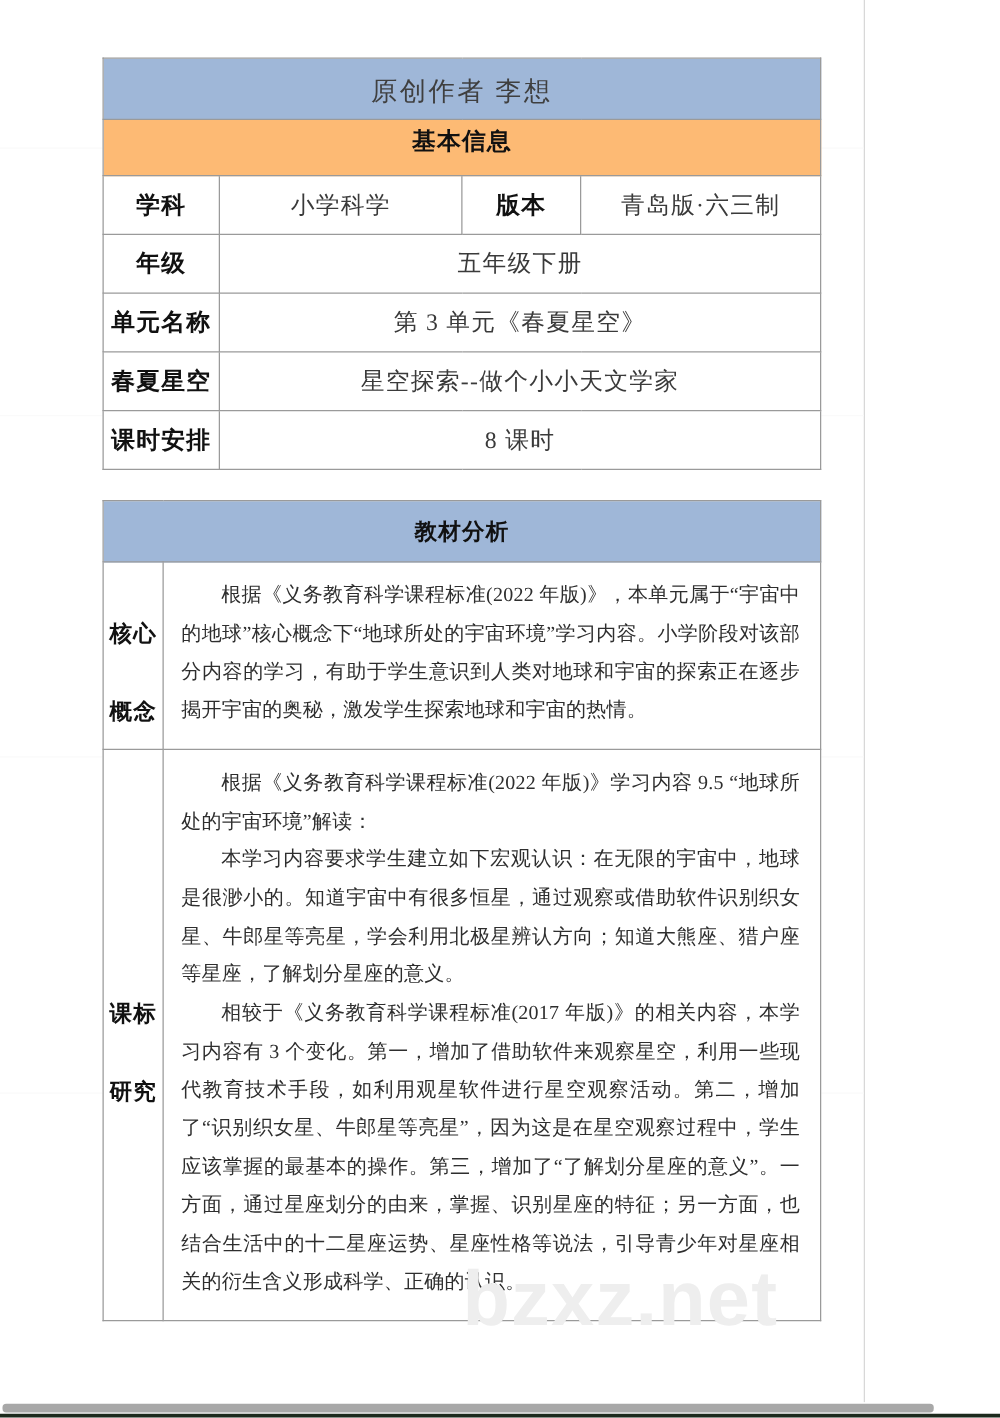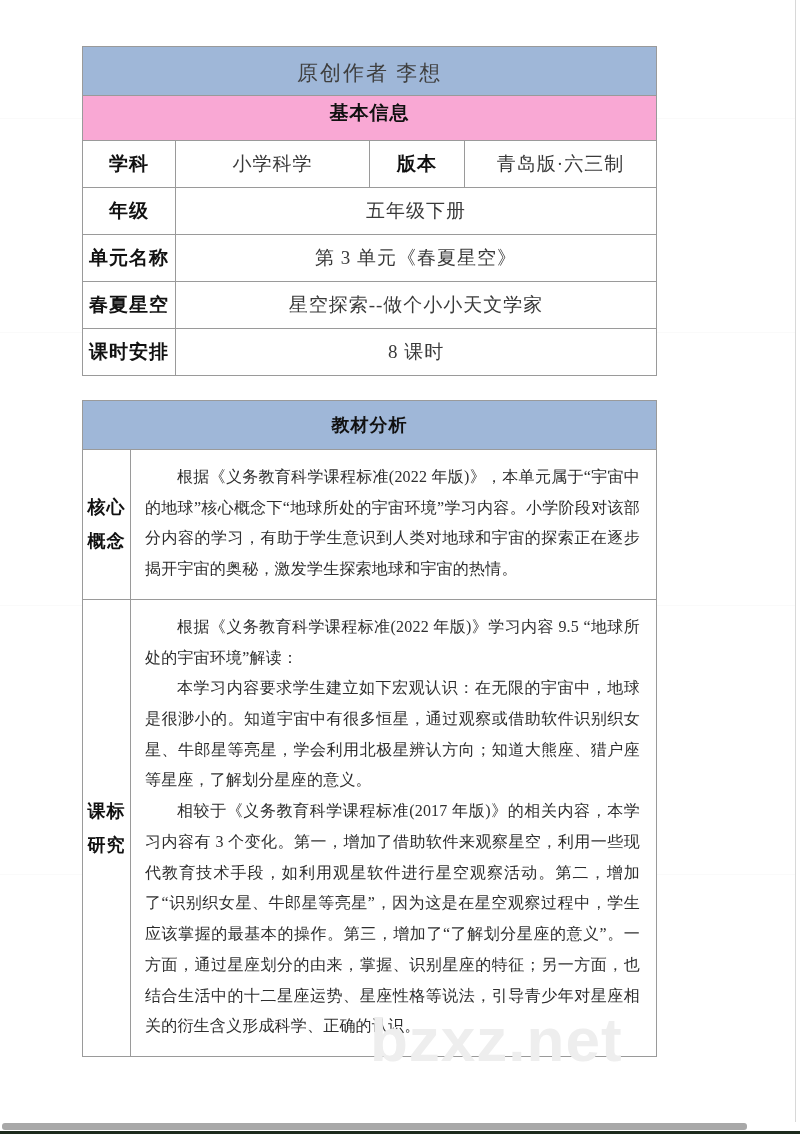--- a/index.html
+++ b/index.html
@@ -12,21 +12,21 @@
     height: 1134px;
     position: relative;
     overflow: hidden;
     font-family: "Liberation Serif", "DejaVu Serif", serif;
   }
 
   
   .page {
     position: absolute;
     left: 0; top: 0;
-    width: 796px;
+    width: 692px;
     height: 1122px;
     background: #ffffff;
     box-sizing: border-box;
     border-right: 1px solid #d8d8d8;
   }
 
   
   .scan-band {
     position: absolute;
     left: 0; right: 0;
@@ -102,21 +102,21 @@
   .band-title {
     background: #9fb7d8;
     text-align: center;
     color: #3f3f3f;
     font-size: 21px;
     font-family: "Liberation Serif", serif;
     padding: 12px 0 8px 0 !important;
     letter-spacing: 2px;
   }
   .band-sub {
-    background: #f9a8d4;
+    background: #fdba74;
     text-align: center;
     color: #111111;
     font-size: 19px;
     font-weight: bold;
     font-family: "Liberation Sans", sans-serif;
     padding: 4px 0 14px 0 !important;
     letter-spacing: 1px;
   }
   .band-single {
     background: #9fb7d8;
@@ -151,21 +151,21 @@
     width: 48px;
     text-align: center;
     font-family: "Liberation Sans", sans-serif;
     font-weight: bold;
     font-size: 18px;
     color: #111111;
     line-height: 1.9;
     letter-spacing: 1px;
     padding: 4px 2px !important;
   }
-  .rowlabel .lw { display: block; }
+  .rowlabel .lw { display: block; margin-top: 28px; }
 
   .body-cell {
     padding: 12px 16px 14px 14px !important;
     vertical-align: top;
   }
   .body-cell p {
     margin: 0;
     font-size: 16px;
     line-height: 1.92;
     color: #2e2e2e;

